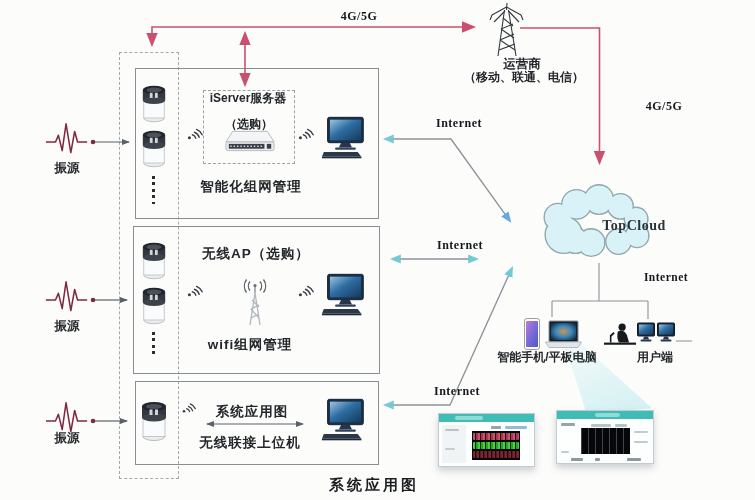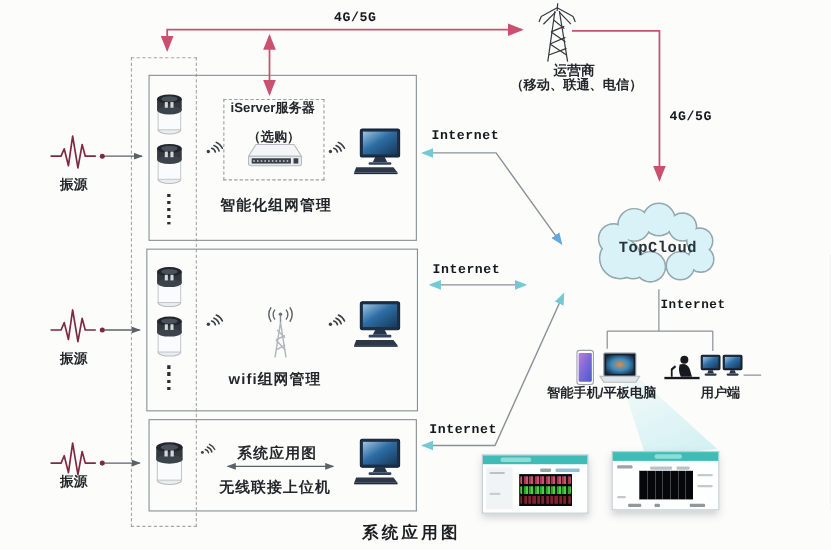--- a/index.html
+++ b/index.html
@@ -8,22 +8,22 @@
     font-family:"Liberation Sans","DejaVu Sans",sans-serif;color:#23262a;
   }
   
   .gbox{position:absolute;border:1.5px solid #878f95;background:transparent;}
   .dashzone{position:absolute;border:1.4px dashed #a3a8ac;background:transparent;}
   .dashbox{position:absolute;border:1.3px dashed #9aa0a5;background:transparent;}
   
   .lbl{position:absolute;transform:translateX(-50%);white-space:nowrap;
        font-weight:700;font-size:12.5px;color:#23262a;line-height:1.15;}
   .lbl.big{font-size:13.5px;letter-spacing:1px;}
-  .mono{font-family:Liberation Mono, monospace;font-weight:700;
-        font-size:12px;color:#15181c;letter-spacing:0.5px;}
+  .mono{font-family:Liberation Serif, serif;font-weight:700;
+        font-size:12px;color:#15181c;letter-spacing:0.5px;margin-left:36px;}
   .title{font-size:15px;font-weight:700;letter-spacing:3px;color:#1c1e21;}
   .dots{position:absolute;width:3px;background:repeating-linear-gradient(180deg,#2a2e33 0 3px,transparent 3px 6.5px);}
   svg.icon{position:absolute;overflow:visible;}
   #wires{position:absolute;left:0;top:0;pointer-events:none;}
   
   .appwin{position:absolute;background:#fdfefe;border:1px solid #c2ccd0;
           box-shadow:0 4px 7px rgba(90,100,105,.28);}
   .appwin .hdr{position:absolute;left:0;top:0;right:0;height:8px;background:#3fbcb6;}
   .appwin .pill{position:absolute;top:2px;height:4px;background:#8fdcd6;border-radius:2px;}
   .bar{position:absolute;border-radius:1px;}
@@ -204,20 +204,21 @@
       <use href="#sym-server"></use>
     </svg>
   <svg class="icon" viewBox="0 0 20 20" style="left:297px;top:125px;width:17px;height:17px;">
       <use href="#sym-wifi"></use>
     </svg>
   <svg class="icon" viewBox="0 0 50 46" style="left:321px;top:116px;width:47px;height:44px;">
       <use href="#sym-computer"></use>
     </svg>
   <div class="lbl big" style="left:251px;top:179px;">智能化组网管理</div>
 
+  <div class="lbl big" style="left:256px;top:246px;">无线AP（选购）</div>
   <svg class="icon" viewBox="0 0 30 42" style="left:140px;top:241px;width:28px;height:40px;">
       <use href="#sym-sensor"></use>
     </svg>
   <svg class="icon" viewBox="0 0 30 42" style="left:140px;top:286px;width:28px;height:40px;">
       <use href="#sym-sensor"></use>
     </svg>
   <div class="dots" style="left:152px;top:332px;height:26px;"></div>
   <svg class="icon" viewBox="0 0 20 20" style="left:186px;top:282px;width:17px;height:17px;">
       <use href="#sym-wifi"></use>
     </svg>

